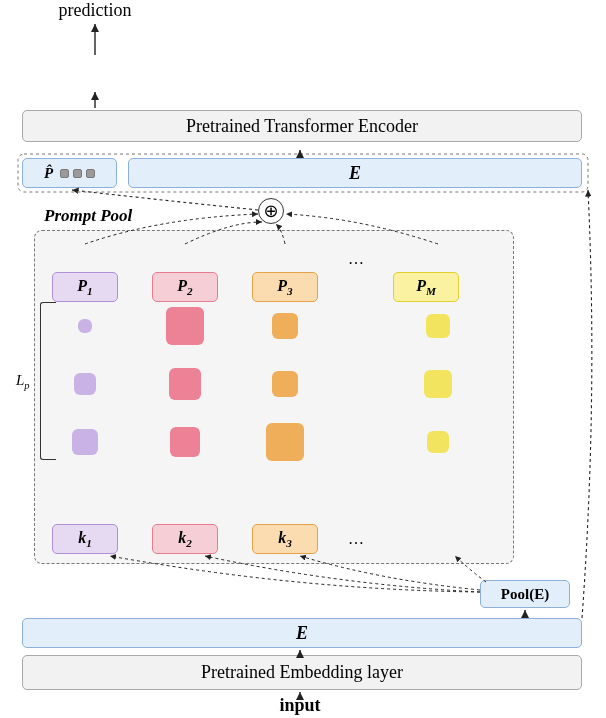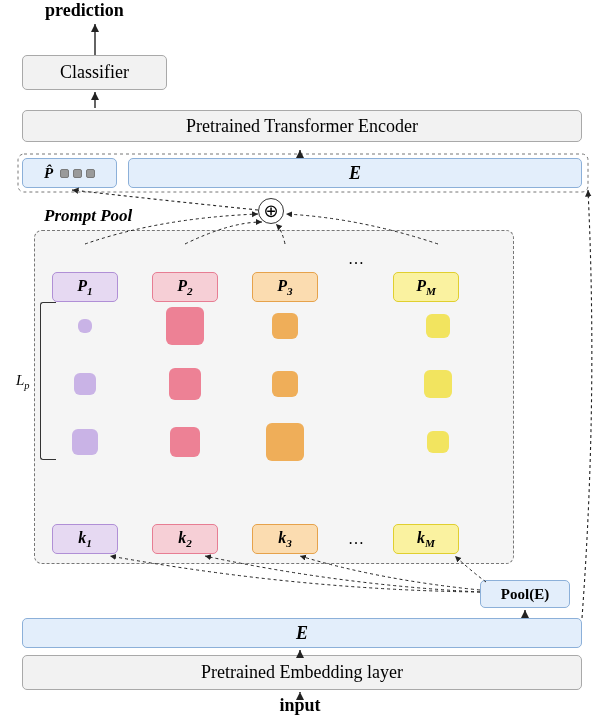--- a/index.html
+++ b/index.html
@@ -23,21 +23,21 @@
     justify-content: center;
     font-size: 18px;
   }
   .block-blue {
     background: #e3eefb;
     border: 1.5px solid #8cb0d9;
   }
   .block-small { font-size: 15px; }
 
   
-  #lbl-prediction { position:absolute; left:45px; top:0; width:100px; text-align:left; font-weight:bold; font-size:18px; }
+  #lbl-prediction { position:absolute; left:45px; top:0; width:100px; text-align:center; font-weight:normal; font-size:18px; }
   #lbl-input { position:absolute; left:255px; top:695px; width:90px; text-align:center; font-weight:bold; font-size:18px; }
 
   
   #blk-classifier { left:22px; top:55px; width:145px; height:35px; }
   #blk-encoder    { left:22px; top:110px; width:560px; height:32px; }
   #blk-phat       { left:22px; top:158px; width:95px;  height:30px; background:#e3eefb; border:1.5px solid #8cb0d9; gap:4px; }
   #blk-E-top      { left:128px; top:158px; width:454px; height:30px; font-weight:bold; font-style:italic; }
   #blk-poolE      { left:480px; top:580px; width:90px; height:28px; font-size:15px; font-weight:bold; }
   #blk-E-bottom   { left:22px;  top:618px; width:560px; height:30px; font-weight:bold; font-style:italic; }
   #blk-embed      { left:22px;  top:655px; width:560px; height:35px; }
@@ -111,21 +111,20 @@
   sub { font-size:0.7em; }
 </style>
 </head>
 <body>
 
 <div class="stage">
 
   <div id="lbl-prediction">prediction</div>
   <div id="lbl-input">input</div>
 
-  <div id="blk-classifier" class="block">Classifier</div>
 
   <div id="blk-encoder" class="block">Pretrained Transformer Encoder</div>
 
   <div id="blk-phat" class="block block-blue block-small">
     <span id="phat-label">P̂</span>
     <span class="phat-sq"></span>
     <span class="phat-sq"></span>
     <span class="phat-sq"></span>
   </div>
   <div id="blk-E-top" class="block block-blue">E</div>
@@ -167,23 +166,20 @@
 
   <div class="k-label col1 krow c-purple">
       <span><i>k</i><sub>1</sub></span>
     </div>
   <div class="k-label col2 krow c-pink">
       <span><i>k</i><sub>2</sub></span>
     </div>
   <div class="k-label col3 krow c-orange">
       <span><i>k</i><sub>3</sub></span>
     </div>
-  <div class="k-label col4 krow c-yellow">
-      <span><i>k</i><sub>M</sub></span>
-    </div>
   <div class="dots2">…</div>
 
   <div id="blk-poolE" class="block block-blue">Pool(E)</div>
 
   <div id="blk-E-bottom" class="block block-blue">E</div>
 
   <div id="blk-embed" class="block">Pretrained Embedding layer</div>
 
   <svg class="arrows">
     <defs>

